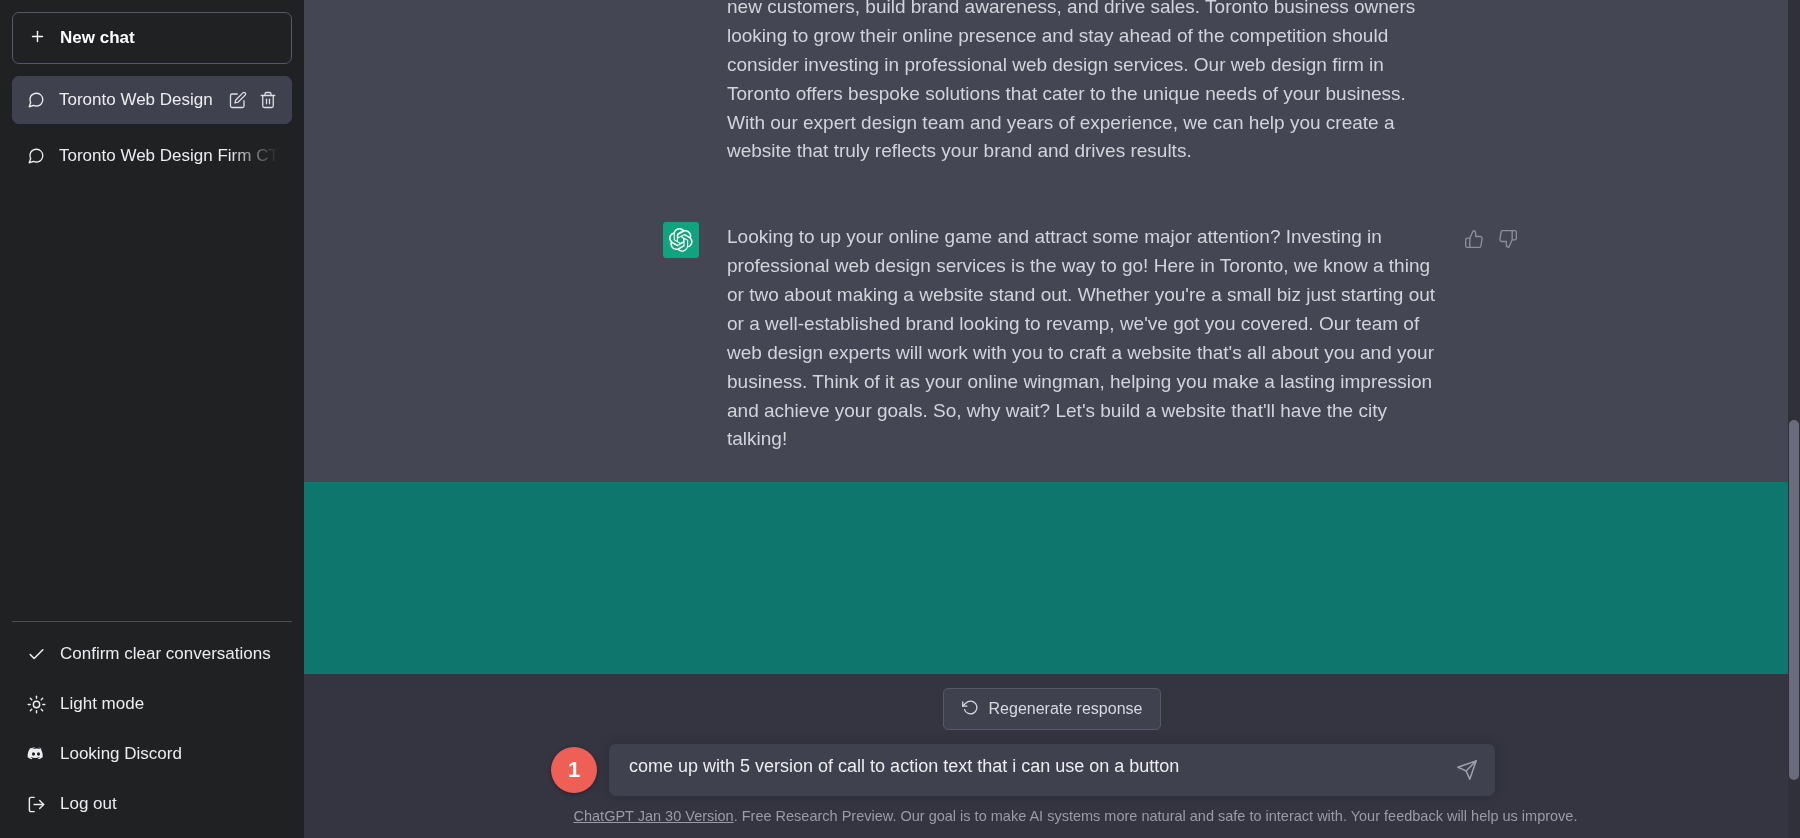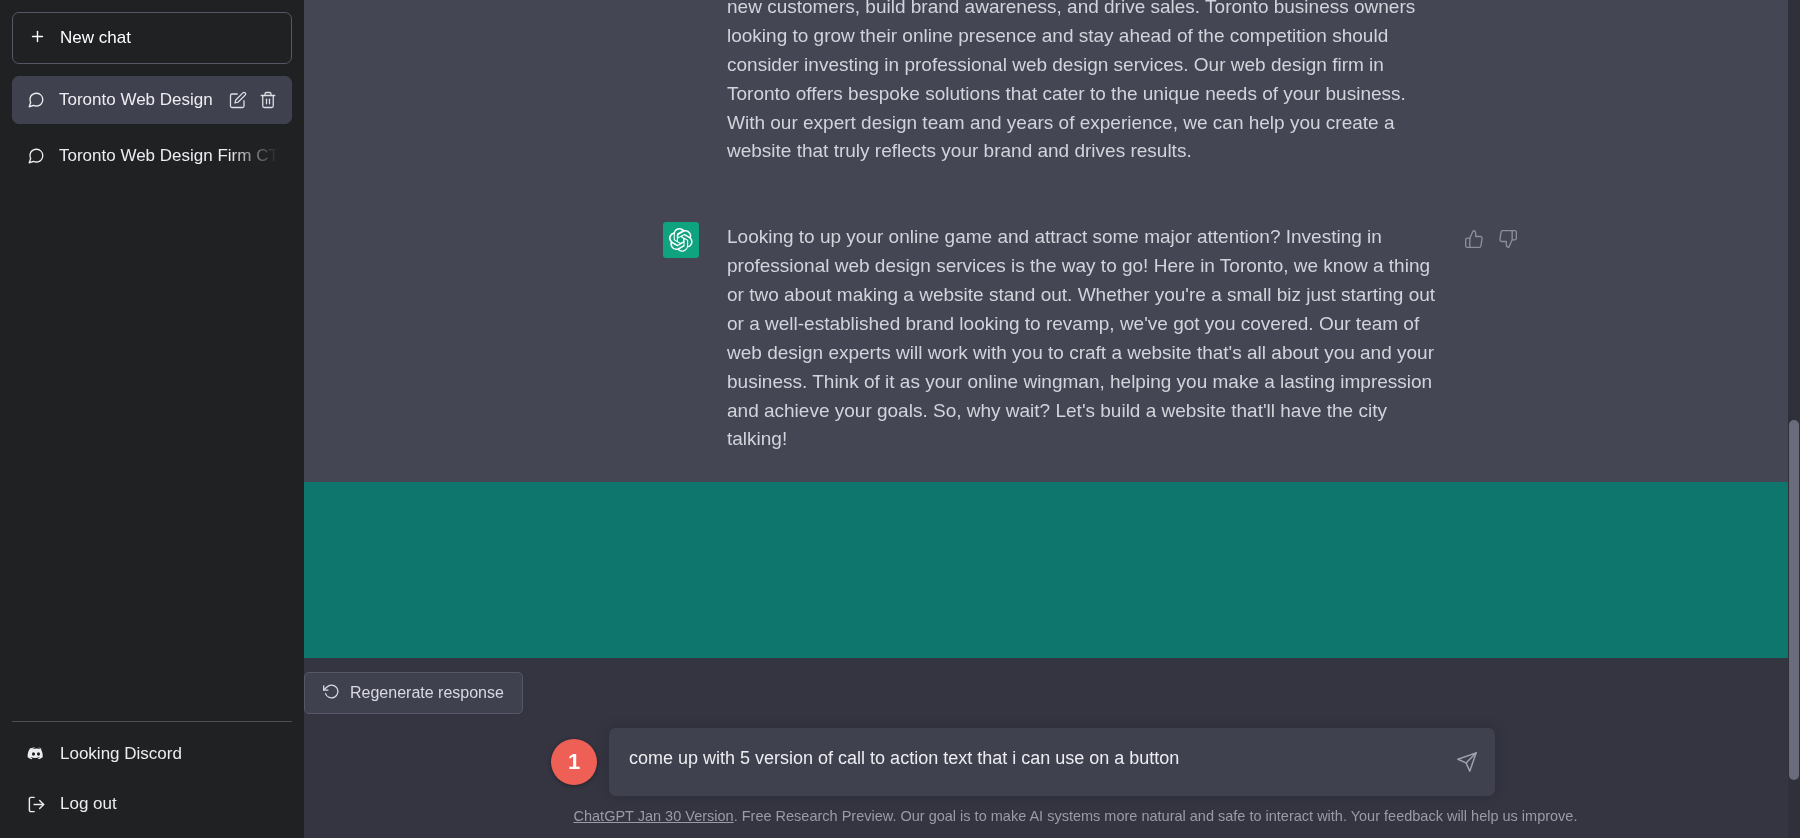--- a/index.html
+++ b/index.html
@@ -24,20 +24,21 @@
     display: flex; align-items: center; gap: 14px;
     height: 52px;
     margin: 2px 2px 12px 2px;
     padding: 0 16px;
     border: 1px solid #565869;
     border-radius: 7px;
     color: #ffffff;
     font-size: 17px;
     cursor: pointer;
     background: transparent;
+    font-weight: bold;
   }
   .nc-plus { font-size: 20px; line-height: 1; font-weight: 300; display:block; }
 
   .convo-list { display: flex; flex-direction: column; gap: 8px; }
   .convo {
     display: flex; align-items: center; gap: 13px;
     height: 48px;
     margin: 0 2px;
     padding: 0 14px;
     border-radius: 7px;
@@ -165,21 +166,21 @@
   
   .msg.clipped { padding-top: 0; margin-top: -8px; }
 
   
   .composer-zone {
     flex: 0 0 auto;
     background: #343541;
     padding-top: 8px;
     position: relative;
   }
-  .regen-row { display: flex; padding: 6px 0 14px 0; }
+  .regen-row { display: flex; justify-content: center; padding: 6px 0 14px 0; }
   .regen-btn {
     display: inline-flex; align-items: center; gap: 10px;
     height: 42px; padding: 0 18px;
     border: 1px solid #565869;
     border-radius: 5px;
     background: #40414f;
     color: #d9d9e3;
     font-size: 16px;
     cursor: pointer;
   }
@@ -201,21 +202,21 @@
     border-radius: 50%;
     background: #ee6055;
     color: #ffffff;
     font-size: 22px; font-weight: 700;
     display: flex; align-items: center; justify-content: center;
     box-shadow: 0 1px 4px rgba(0,0,0,.35);
   }
   .textbox {
     flex: 1 1 auto;
     display: flex; align-items: center;
-    height: 68px;
+    height: 52px;
     background: #40414f;
     border-radius: 7px;
     box-shadow: 0 0 14px rgba(0,0,0,.16);
     padding: 0 54px 8px 20px;
     position: relative;
   }
   .textbox-text {
     color: #ececf1;
     font-size: 18px;
     white-space: nowrap; overflow: hidden;
@@ -300,21 +301,45 @@
         </span>
         <span class="convo-title">Toronto Web Design Firm CTA</span>
       </div>
 
     </div>
 
     <div class="sidebar-spacer"></div>
 
     <div class="sidebar-bottom">
 
-
+      <div class="sb-item">
+        <span class="sb-icon">
+          <svg width="19" height="19" viewBox="0 0 24 24" fill="none" stroke="#ececf1" stroke-width="2" stroke-linecap="round" stroke-linejoin="round">
+            <polyline points="20 6 9 17 4 12"></polyline>
+          </svg>
+        </span>
+        <span>Confirm clear conversations</span>
+      </div>
+
+      <div class="sb-item">
+        <span class="sb-icon">
+          <svg width="19" height="19" viewBox="0 0 24 24" fill="none" stroke="#ececf1" stroke-width="1.8" stroke-linecap="round" stroke-linejoin="round">
+            <circle cx="12" cy="12" r="4"></circle>
+            <line x1="12" y1="1.5" x2="12" y2="4"></line>
+              <line x1="12" y1="20" x2="12" y2="22.5"></line>
+            <line x1="4.2" y1="4.2" x2="6" y2="6"></line>
+              <line x1="18" y1="18" x2="19.8" y2="19.8"></line>
+            <line x1="1.5" y1="12" x2="4" y2="12"></line>
+              <line x1="20" y1="12" x2="22.5" y2="12"></line>
+            <line x1="4.2" y1="19.8" x2="6" y2="18"></line>
+              <line x1="18" y1="6" x2="19.8" y2="4.2"></line>
+          </svg>
+        </span>
+        <span>Light mode</span>
+      </div>
 
       <div class="sb-item">
         <span class="sb-icon">
           <svg width="20" height="20" viewBox="0 0 24 24" fill="#ececf1">
             <path d="M19.3 5.4A16.3 16.3 0 0 0 15.4 4.2l-.2.4a12.6 12.6 0 0 1 3.5 1.8 16.9 16.9 0 0 0-11.5 0A12.6 12.6 0 0 1 10.8 4.6l-.2-.4A16.3 16.3 0 0 0 4.7 5.4C2.3 9 1.7 12.5 2 15.9a16.6 16.6 0 0 0 5 2.5l.6-1.4c-.8-.3-1.5-.7-2.2-1.1l.5-.4a11.9 11.9 0 0 0 10.2 0l.5.4c-.7.4-1.4.8-2.2 1.1l.6 1.4a16.6 16.6 0 0 0 5-2.5c.4-4-.6-7.4-2.7-10.5zM9 14c-1 0-1.8-.9-1.8-2S8 10 9 10s1.8.9 1.8 2S10 14 9 14zm6 0c-1 0-1.8-.9-1.8-2S14 10 15 10s1.8.9 1.8 2S16 14 15 14z"></path>
           </svg>
         </span>
         <span>Looking Discord</span>
       </div>
 

